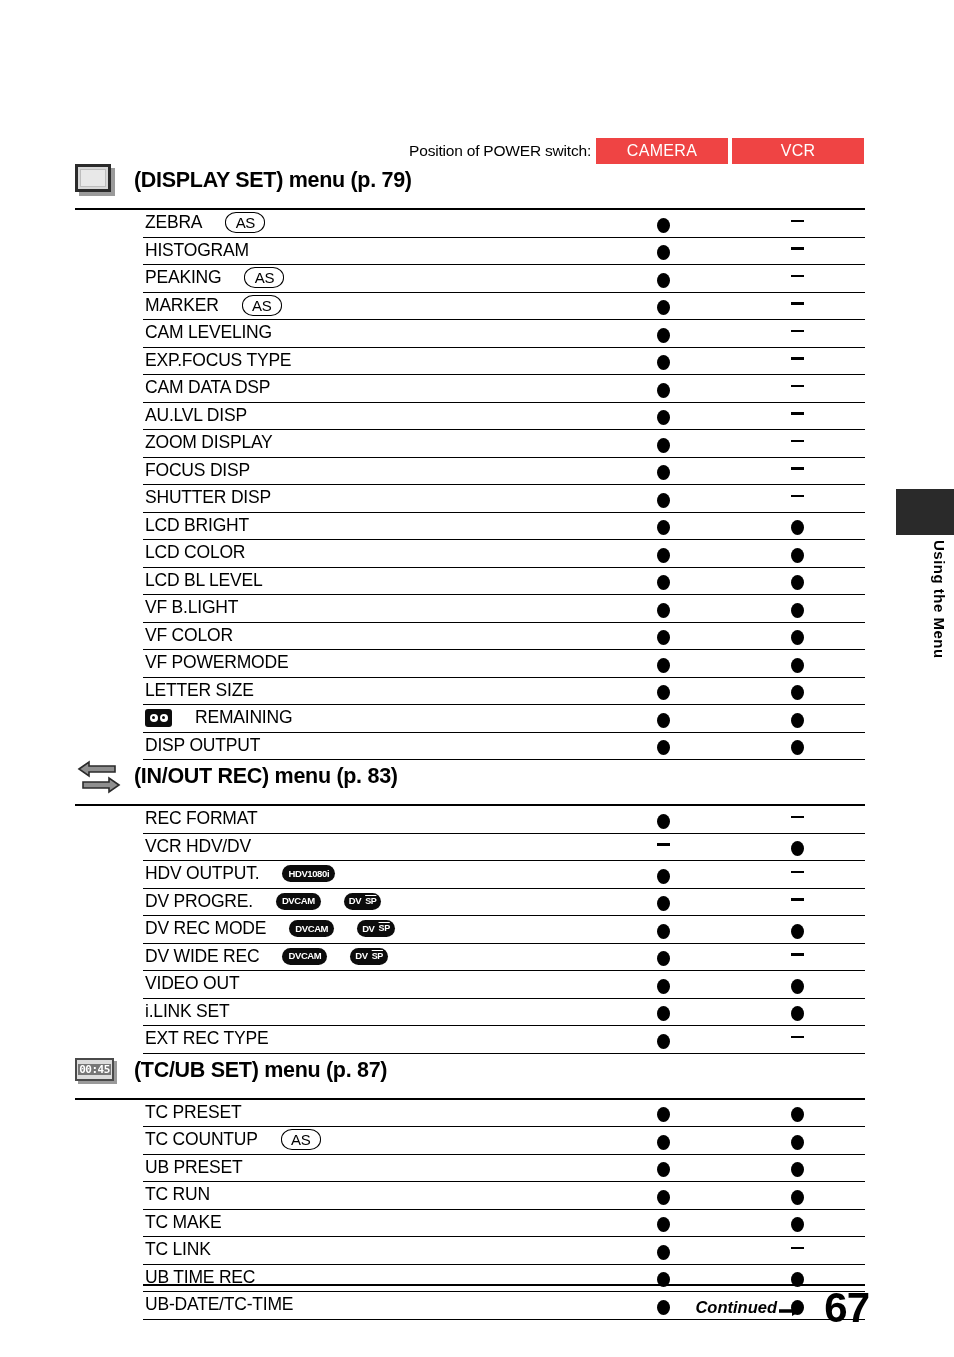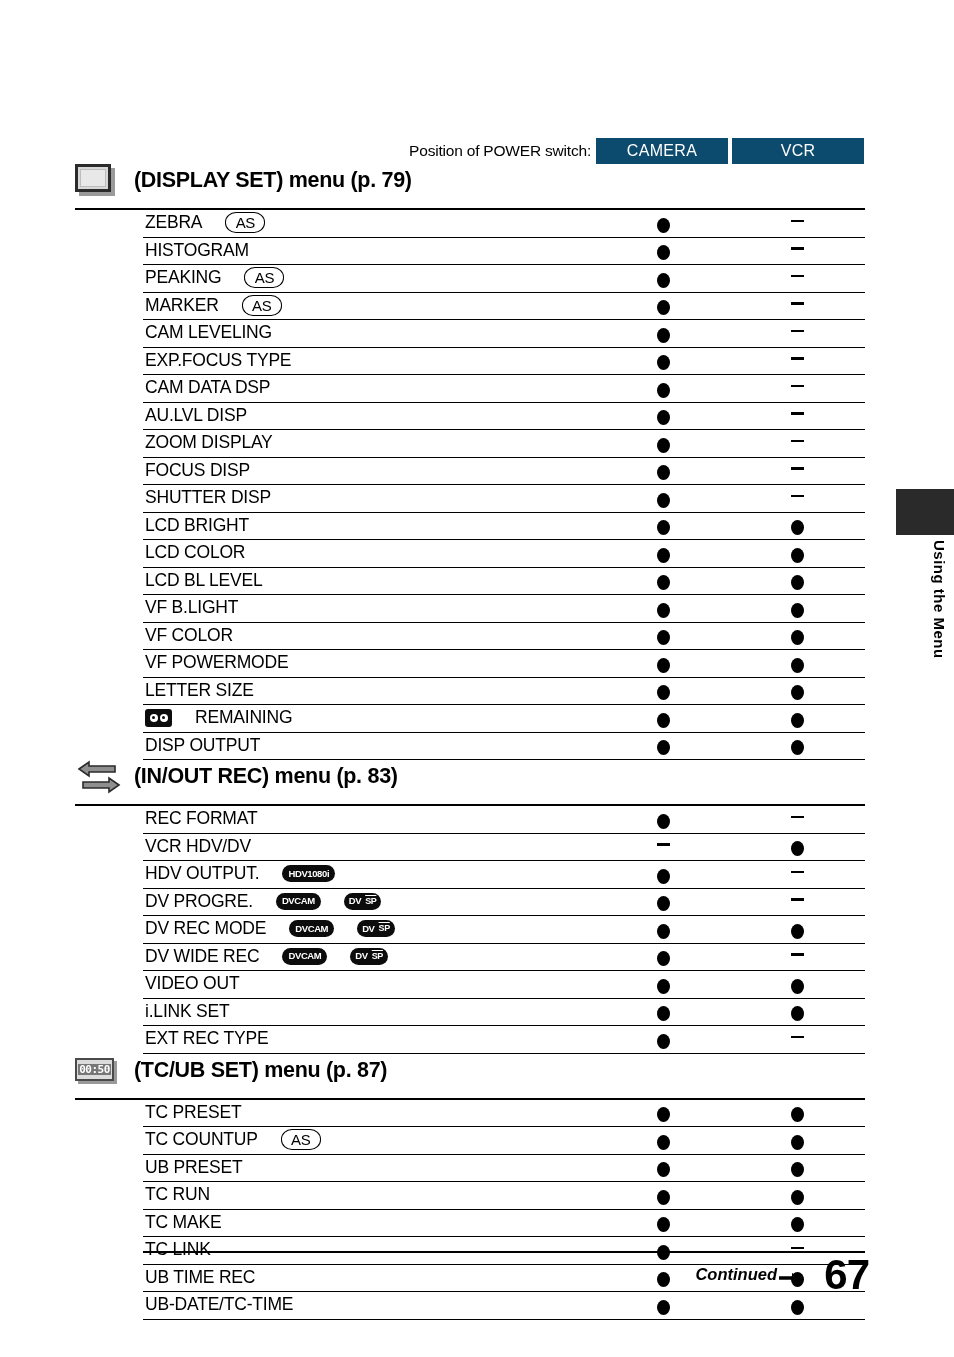--- a/index.html
+++ b/index.html
@@ -26,21 +26,21 @@
     position: absolute;
     right: 363px;
     font-size: 15.5px;
     letter-spacing: -0.2px;
     white-space: nowrap;
   }
   .power-cell {
     position: absolute;
     top: 0;
     height: 26px;
-    background: #0c4a6e;
+    background: #ef4444;
     color: #ffffff;
     font-size: 16px;
     display: flex;
     align-items: center;
     justify-content: center;
     letter-spacing: 0.3px;
   }
   .power-cell.camera { left: 596px; width: 132px; }
   .power-cell.vcr    { left: 732px; width: 132px; }
 
@@ -263,21 +263,21 @@
     font-weight: bold;
     letter-spacing: 0.5px;
     writing-mode: vertical-rl;
     white-space: nowrap;
   }
 
   
   .footer {
     position: absolute;
     left: 143px;
-    top: 1251px;
+    top: 1284px;
     width: 722px;
     height: 50px;
   }
   .footer-rule {
     position: absolute;
     left: 0; top: 0;
     width: 722px; height: 2px;
     background: #000;
   }
   .footer-continued {
@@ -560,21 +560,21 @@
         <span>EXT REC TYPE</span>
       </div>
       <div class="mark camera"><span class="dot"></span></div>
       <div class="mark vcr"><span class="dash"></span></div>
     </div>
     <div class="section-head" style="top: 1053.5px;">
       <div class="section-icon" style="top: 4px;">
         <div class="icon-tc">
           <div class="tcshadow"></div>
           <div class="tcbox">
-            <span class="tctext">00:50</span>
+            <span class="tctext">00:45</span>
           </div>
         </div>
       </div>
       <div class="title">(TC/UB SET) menu (p. 87)</div>
       <div class="rule"></div>
     </div>
     <div class="row" style="top: 1099.5px;">
       <div class="label">
         <span>TC PRESET</span>
       </div>

